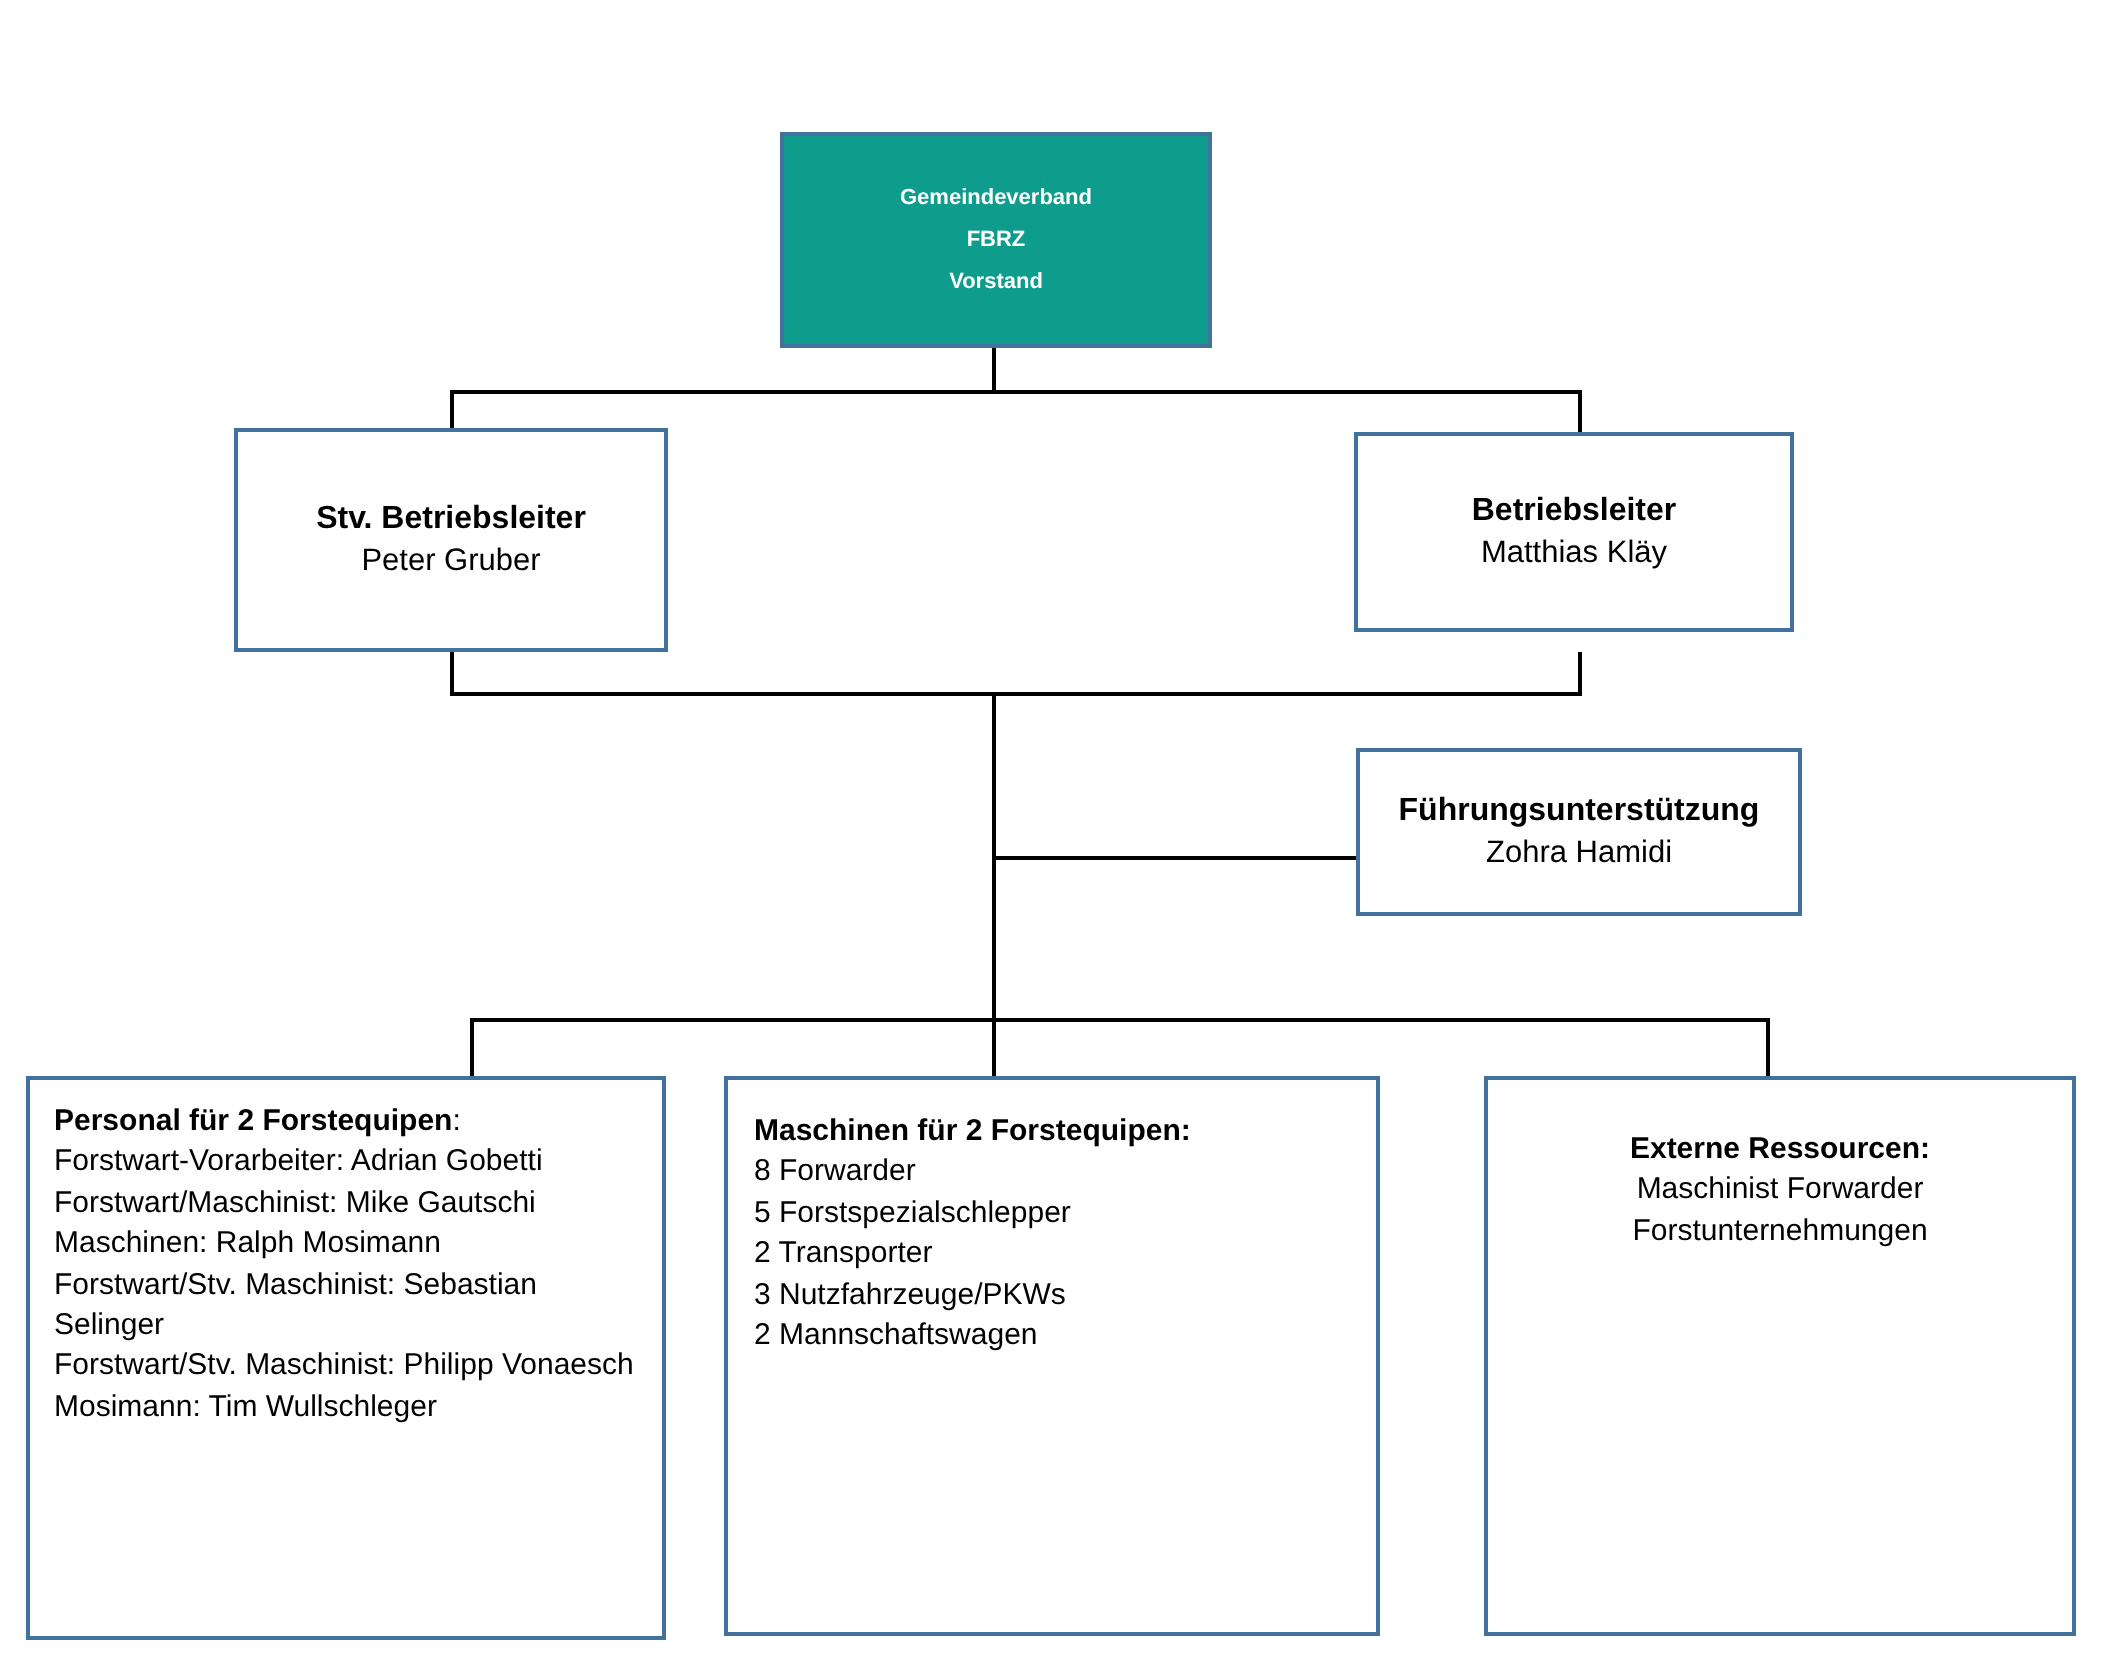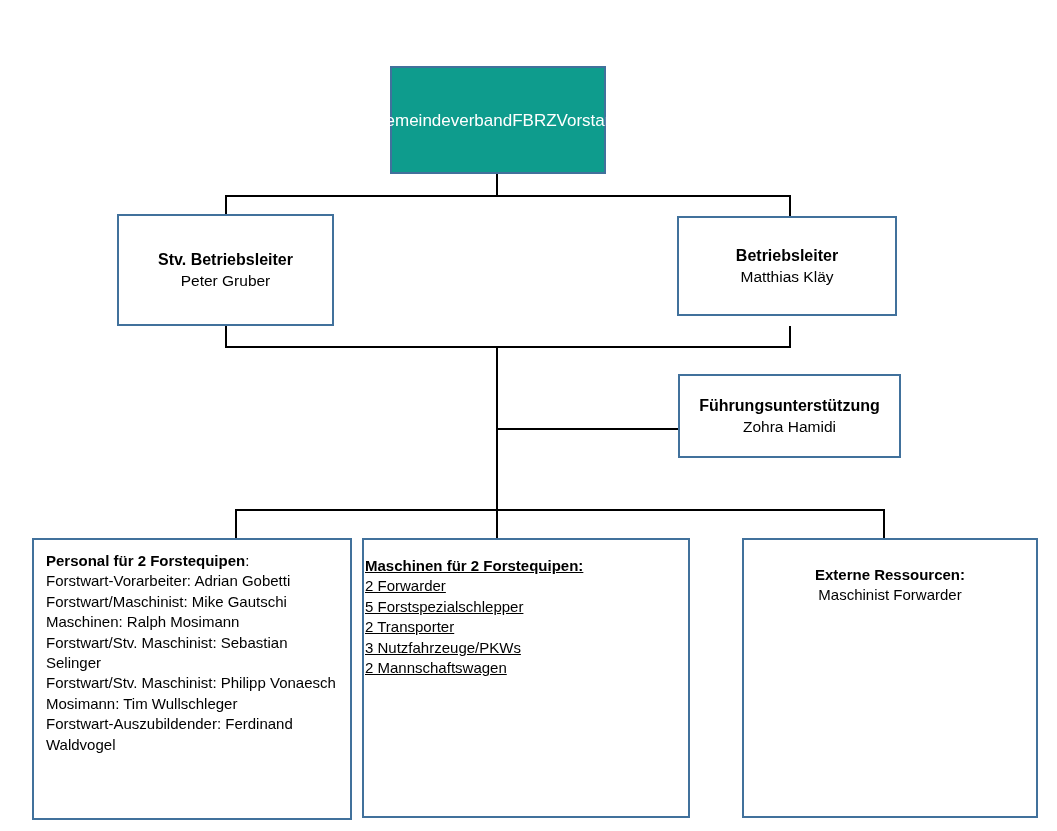--- a/index.html
+++ b/index.html
@@ -23,26 +23,26 @@
   .box {
     position: absolute;
     background: #ffffff;
     border: 2px solid var(--box-border);
     box-sizing: border-box;
   }
   .box.root {
     background: var(--teal-fill);
     color: var(--root-text);
     display: flex;
-    flex-direction: row;
+    flex-direction: column;
     justify-content: center;
     align-items: center;
     text-align: center;
-    font-weight: normal;
-    font-size: 17px;
+    font-weight: bold;
+    font-size: 11px;
     line-height: 21px;
   }
   .box.person {
     display: flex;
     flex-direction: column;
     justify-content: center;
     align-items: center;
     text-align: center;
     font-size: 15.5px;
     line-height: 21px;
@@ -54,22 +54,22 @@
   .box.listbox {
     font-size: 15px;
     line-height: 20.4px;
   }
   .box.listbox .title {
     font-weight: bold;
   }
   .box.listbox .title .suffix {
     font-weight: normal;
   }
-  .pad-personnel { padding: 11px 12px; margin-left: 19px; }
-  .pad-machines  { padding: 16px 1px; text-decoration: underline; }
+  .pad-personnel { padding: 11px 12px; }
+  .pad-machines  { padding: 16px 13px; }
   .pad-external  { padding: 25px 12px; text-align: center; }
 </style>
 </head>
 <body>
 
 <div class="canvas">
 
   <div class="connector" style="left:496px; top:173px; width:2px;  height:24px;"></div>
   <div class="connector" style="left:225px; top:195px; width:566px; height:2px;"></div>
   <div class="connector" style="left:225px; top:195px; width:2px;  height:20px;"></div>
@@ -107,30 +107,30 @@
   <div class="box listbox pad-personnel" style="left:13px; top:538px; width:320px; height:282px;">
     <div class="title">
       <span>Personal für 2 Forstequipen</span><span class="suffix">:</span>
     </div>
     <div>Forstwart-Vorarbeiter: Adrian Gobetti</div>
     <div>Forstwart/Maschinist: Mike Gautschi</div>
     <div>Maschinen: Ralph Mosimann</div>
     <div>Forstwart/Stv. Maschinist: Sebastian Selinger</div>
     <div>Forstwart/Stv. Maschinist: Philipp Vonaesch</div>
     <div>Mosimann: Tim Wullschleger</div>
-    <div>Forstwart-Auszubildender: Ferdinand Waldvogel</div>
   </div>
 
   <div class="box listbox pad-machines" style="left:362px; top:538px; width:328px; height:280px;">
     <div class="title">Maschinen für 2 Forstequipen:</div>
-    <div>2 Forwarder</div>
+    <div>8 Forwarder</div>
     <div>5 Forstspezialschlepper</div>
     <div>2 Transporter</div>
     <div>3 Nutzfahrzeuge/PKWs</div>
     <div>2 Mannschaftswagen</div>
   </div>
 
   <div class="box listbox pad-external" style="left:742px; top:538px; width:296px; height:280px;">
     <div class="title">Externe Ressourcen:</div>
     <div>Maschinist Forwarder</div>
+    <div>Forstunternehmungen</div>
   </div>
 
 </div>
 
 </body></html>

